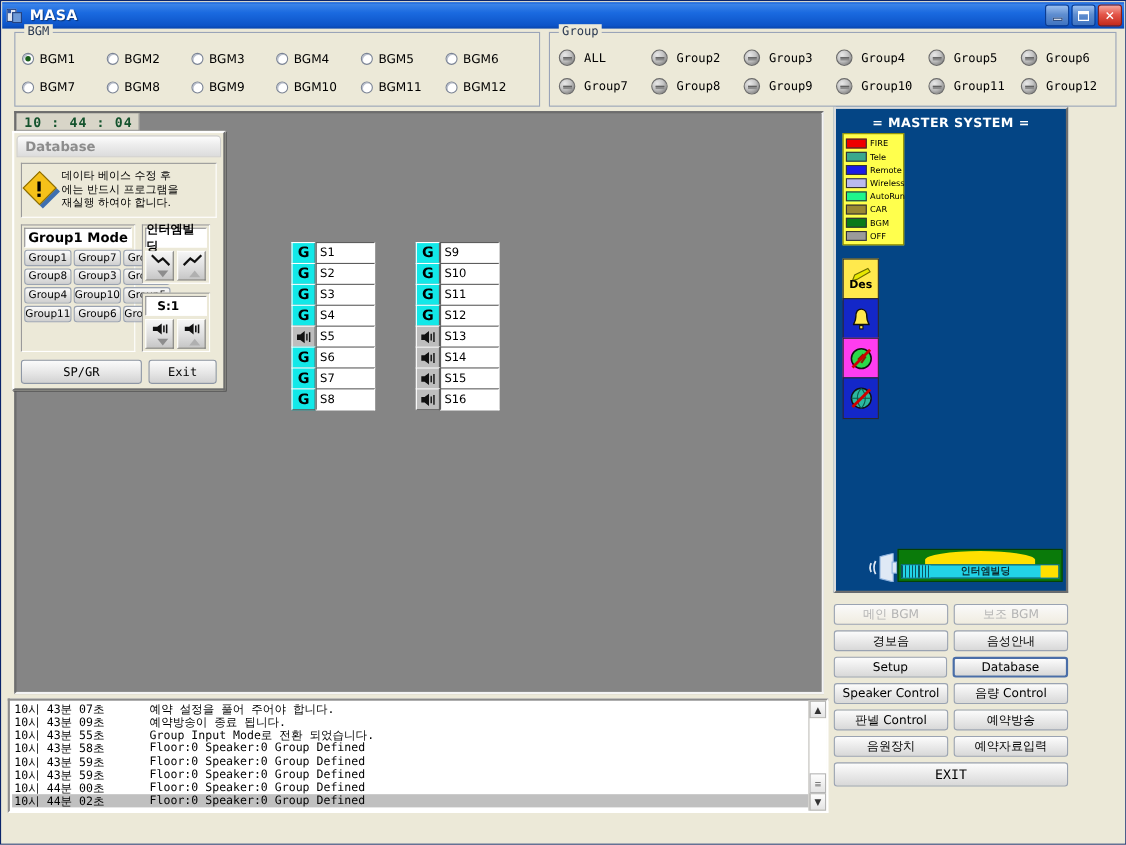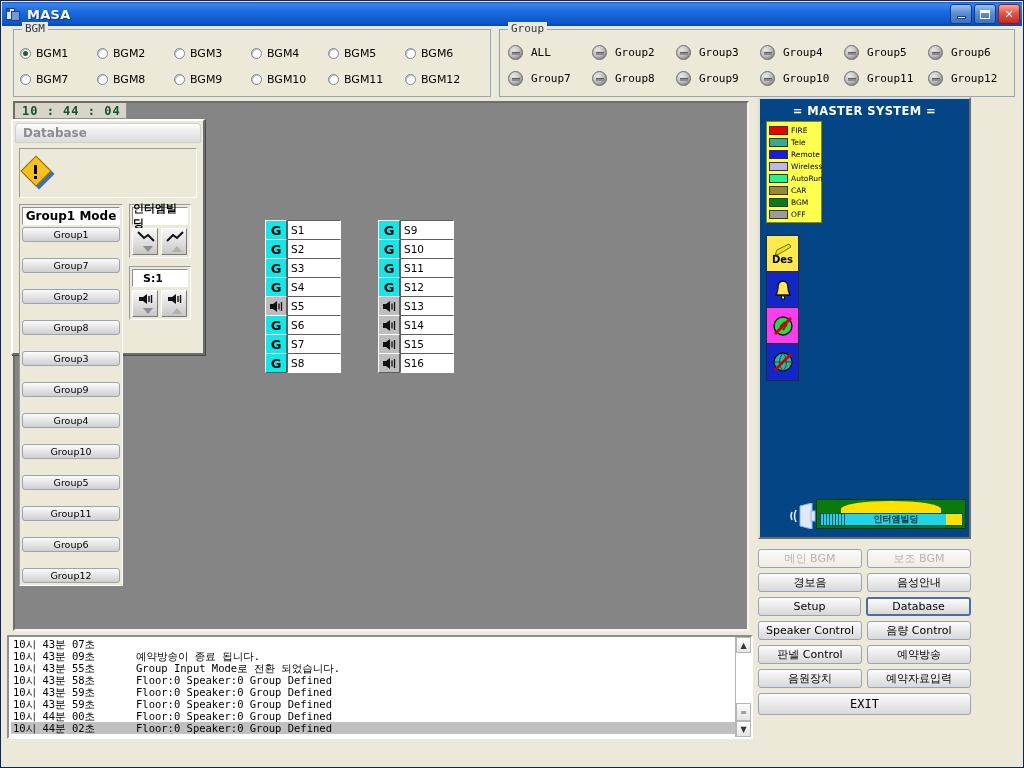--- a/index.html
+++ b/index.html
@@ -127,21 +127,21 @@
   .db-mid { display:flex; margin:6px 6px 0 6px; gap:6px; }
   .mode-panel {
     width:104px; background:#ece9d8;
     border:1px solid; border-color:#9a9a9a #ffffff #ffffff #9a9a9a; padding:2px;
   }
   .mode-title {
     height:18px; background:#fff; border:1px solid; border-color:#8d8d8d #fff #fff #8d8d8d;
     font-size:12px; font-weight:bold; display:flex; align-items:center; justify-content:center;
     margin-bottom:2px; color:#000;
   }
-  .mode-grid { display:grid; grid-template-columns:1fr; gap:16px; }
+  .mode-grid { display:grid; grid-template-columns:1fr 1fr 1fr; gap:2px; }
   .gsm-btn {
     height:15px; font-size:9.5px; border-radius:3px;
     background: linear-gradient(to bottom,#fbfbfb,#e3e3e3 55%,#cfcfcf);
     border:1px solid #9aa3b2; color:#000;
     display:flex; align-items:center; justify-content:center;
     font-family:"DejaVu Sans","Liberation Sans",sans-serif;
   }
   .right-col { width:62px; display:flex; flex-direction:column; gap:8px; }
   .sub-panel {
     background:#ece9d8; border:1px solid; border-color:#9a9a9a #ffffff #ffffff #9a9a9a; padding:2px;
@@ -423,20 +423,23 @@
     <div id="dbwin">
       <div class="db-title">Database</div>
 
       <div class="warn-box">
         <div class="warn-ico">
           <div class="sh"></div>
             <div class="di"></div>
             <div class="ex"></div>
             <div class="ed"></div>
         </div>
+        <div class="warn-txt">데이타 베이스 수정 후
+에는 반드시 프로그램을
+재실행 하여야 합니다.</div>
       </div>
 
       <div class="db-mid">
         <div class="mode-panel">
           <div class="mode-title">Group1 Mode</div>
           <div class="mode-grid">
             <div class="gsm-btn">Group1</div>
             <div class="gsm-btn">Group7</div>
             <div class="gsm-btn">Group2</div>
             <div class="gsm-btn">Group8</div>
@@ -485,20 +488,24 @@
                     <polygon points="3,5 7,5 11,2 11,12 7,9 3,9" fill="#111"></polygon>
                     <path d="M13 4 L13 10 M15.5 3 L15.5 11" stroke="#111" stroke-width="1.4" fill="none"></path>
                   </svg>
                 <span class="tri-u"></span>
               </div>
             </div>
           </div>
         </div>
       </div>
 
+      <div class="db-bottom">
+        <div class="wide-btn">SP/GR</div>
+        <div class="wide-btn small">Exit</div>
+      </div>
     </div>
 
     <div class="spk-col" id="spk-col-1">
       <div class="spk-row">
           <div class="spk-ico g">G</div>
           <div class="spk-name">S1</div>
         </div>
       <div class="spk-row">
           <div class="spk-ico g">G</div>
           <div class="spk-name">S2</div>
@@ -702,20 +709,21 @@
     </div>
     <div class="rb-row">
       <div class="rbtn wide">EXIT</div>
     </div>
   </div>
 
   <div id="logpanel">
     <div class="log-list">
       <div class="log-row">
           <span class="log-time">10시 43분 07초</span>
+          <span class="log-msg">예약 설정을 풀어 주어야 합니다.</span>
         </div>
       <div class="log-row">
           <span class="log-time">10시 43분 09초</span>
           <span class="log-msg">예약방송이 종료 됩니다.</span>
         </div>
       <div class="log-row">
           <span class="log-time">10시 43분 55초</span>
           <span class="log-msg">Group Input Mode로 전환 되었습니다.</span>
         </div>
       <div class="log-row">

